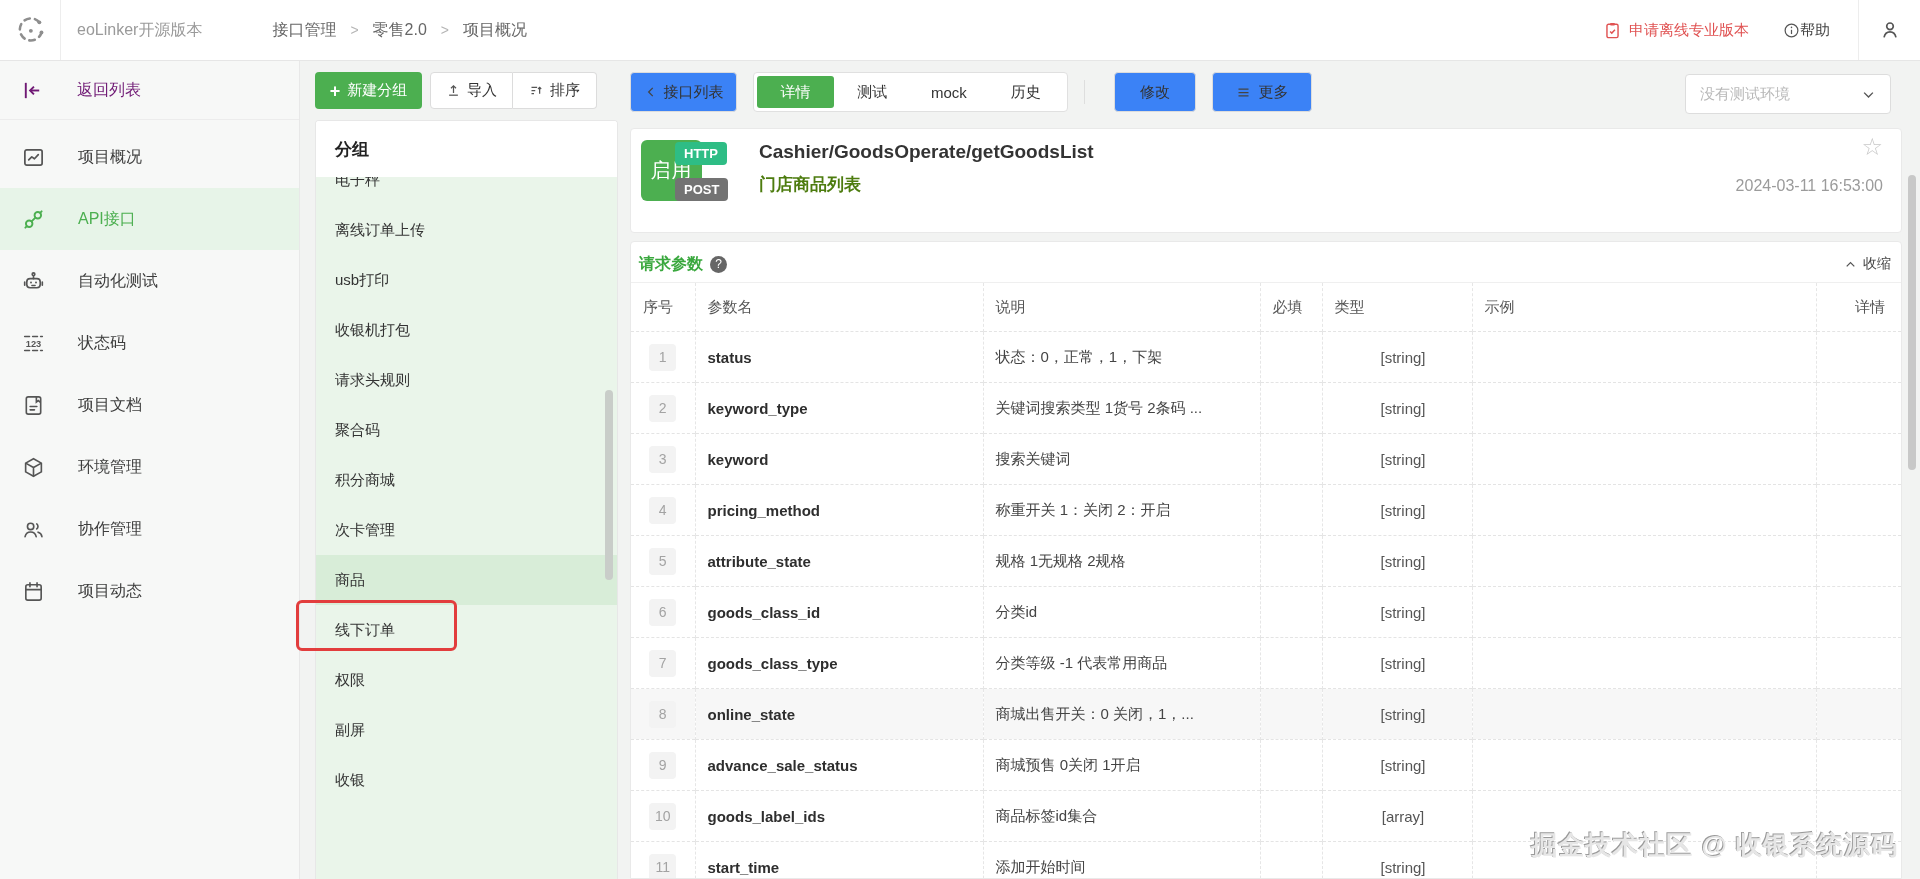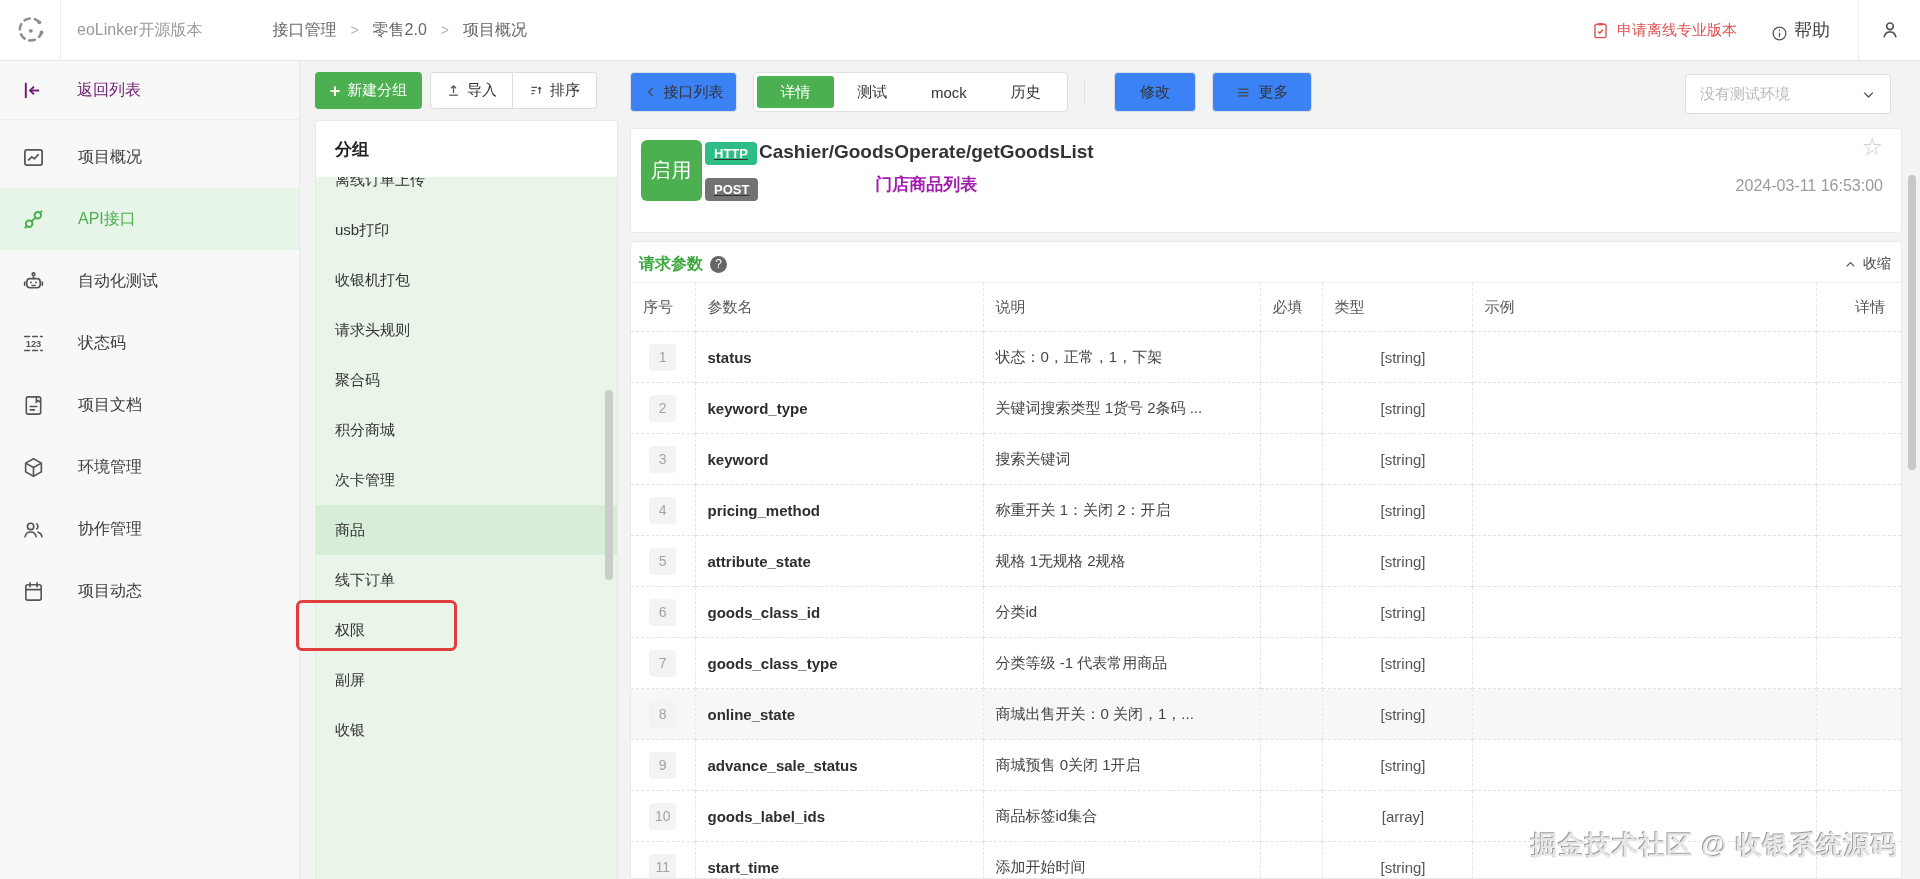--- a/index.html
+++ b/index.html
@@ -12,21 +12,21 @@
             border-bottom:1px solid #e6e6e6; display:flex; align-items:center; z-index:30; }
   .logo-wrap { width:61px; height:100%; display:flex; align-items:center; justify-content:center;
                border-right:1px solid #ededed; }
   .brand { margin-left:16px; font-size:16px; color:#9a9a9a; }
   .breadcrumb { margin-left:70px; display:flex; align-items:center; font-size:16px; color:#666; }
   .breadcrumb .crumb { cursor:default; }
   .breadcrumb .sep { margin:0 14px; color:#b5b5b5; font-size:14px; }
   .header-right { margin-left:auto; display:flex; align-items:center; height:100%; }
   .offline-link { display:flex; align-items:center; gap:7px; color:#e05252; font-size:15px; cursor:pointer; }
   .offline-link svg { width:19px; height:19px; }
-  .help-link { display:flex; align-items:flex-end; gap:6px; color:#444; font-size:18px; margin-left:34px; cursor:pointer; }
+  .help-link { display:flex; align-items:center; color:#444; font-size:15px; margin-left:34px; cursor:pointer; }
   .help-link svg { width:17px; height:17px; color:#555; }
   .user-box { width:62px; height:100%; border-left:1px solid #ededed; margin-left:28px;
               display:flex; align-items:center; justify-content:center; cursor:pointer; }
   .user-box svg { width:22px; height:22px; color:#555; }
 
   
   .sidebar { position:absolute; left:0; top:61px; width:300px; height:818px; background:#f7f8f7;
              border-right:1px solid #e8e8e8; z-index:5; }
   .back-row { height:59px; display:flex; align-items:center; padding-left:21px; gap:33px;
               border-bottom:1px solid #ececec; color:#701a75; font-size:16px; cursor:pointer; }
@@ -88,28 +88,28 @@
                 border:1px solid #ddd; border-radius:4px; display:flex; align-items:center;
                 padding:0 14px; cursor:pointer; }
   .env-select .placeholder { color:#b8b8b8; font-size:15px; flex:1; }
   .env-select svg { width:15px; height:15px; color:#555; }
 
   .api-card { position:absolute; left:8px; top:67px; width:1272px; height:105px; background:#fff;
               border:1px solid #e9e9e9; border-radius:4px; }
   .status-badge { position:absolute; left:10px; top:11px; width:61px; height:61px; background:#4caf50;
                   border-radius:6px; color:#fff; font-size:20px; display:flex; align-items:center;
                   justify-content:center; letter-spacing:1px; }
-  .tag-col { position:absolute; left:74px; top:13px; display:flex; flex-direction:column; gap:13px;text-decoration:underline; }
+  .tag-col { position:absolute; left:44px; top:13px; display:flex; flex-direction:column; gap:13px; }
   .tag { height:23px; border-radius:4px; color:#fff; font-size:13px; font-weight:bold;
          display:flex; align-items:center; justify-content:center; padding:0 9px; width:max-content; }
   .tag-http { background:#2ebd85; }
   .tag-post { background:#737373; }
   .api-titles { position:absolute; left:128px; top:8px; }
   .api-path { font-size:19px; font-weight:bold; color:#333; line-height:30px; }
-  .api-name { font-size:17px; font-weight:bold; color:#a21caf; line-height:32px; margin-top:2px;text-align:center; }
+  .api-name { font-size:17px; font-weight:bold; color:#4d7c0f; line-height:32px; margin-top:2px; }
   .star-icon { position:absolute; right:18px; top:4px; font-size:24px; color:#c8c8c8; cursor:pointer;
                font-family:"DejaVu Sans",sans-serif; line-height:1.2; }
   .api-updated { position:absolute; right:18px; top:48px; font-size:16px; color:#9b9b9b; }
 
   .params-card { position:absolute; left:8px; top:180px; width:1272px; height:638px; background:#fff;
                  border:1px solid #e9e9e9; border-radius:4px 4px 0 0; overflow:hidden; }
   .params-header { height:40px; display:flex; align-items:center; padding:4px 10px 0 8px; }
   .params-title { font-size:16px; font-weight:bold; color:#3aa83e; }
   .q-icon { width:17px; height:17px; border-radius:50%; background:#666; color:#fff; font-size:12px;
             display:inline-flex; align-items:center; justify-content:center; margin-left:7px; cursor:pointer; }
@@ -302,20 +302,21 @@
           <path d="M4 7h9M4 12h6M4 17h4"></path>
             <path d="M17 17V7"></path>
             <path d="M14.5 9.5L17 7l2.5 2.5"></path>
         </svg>
         <span>排序</span>
       </button>
     </div>
     <div class="group-card">
       <div class="group-card-title">分组</div>
       <div class="group-list" id="group-list">
+          <div class="group-item">电子秤</div>
           <div class="group-item">离线订单上传</div>
           <div class="group-item">usb打印</div>
           <div class="group-item">收银机打包</div>
           <div class="group-item">请求头规则</div>
           <div class="group-item">聚合码</div>
           <div class="group-item">积分商城</div>
           <div class="group-item">次卡管理</div>
           <div class="group-item selected">商品</div>
           <div class="group-item">线下订单</div>
           <div class="group-item">权限</div>

